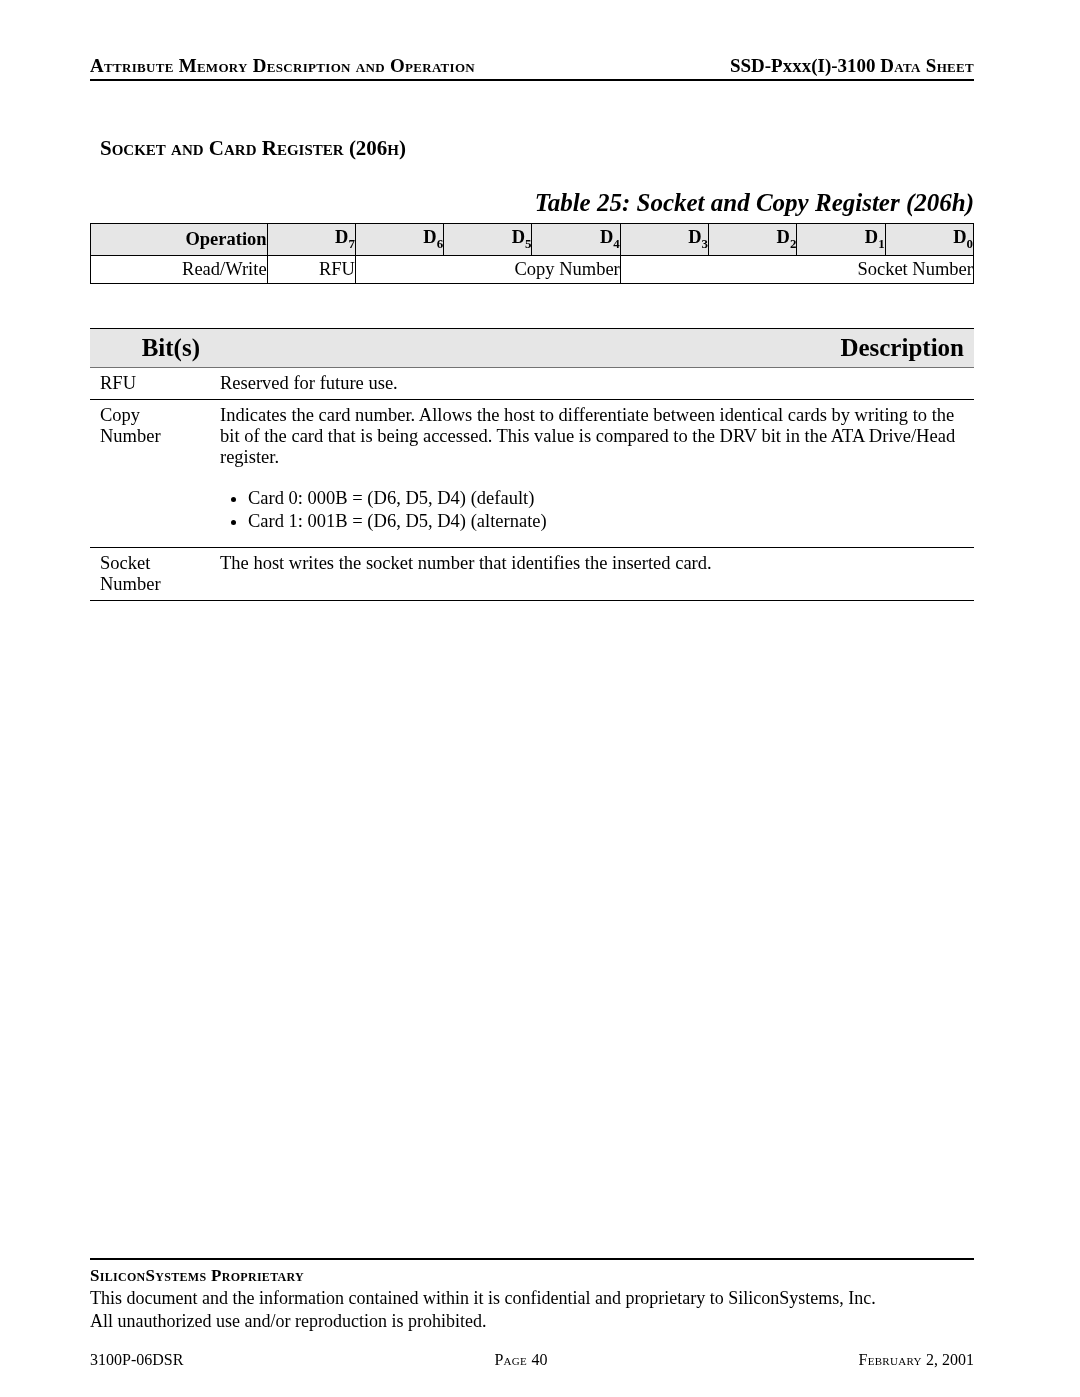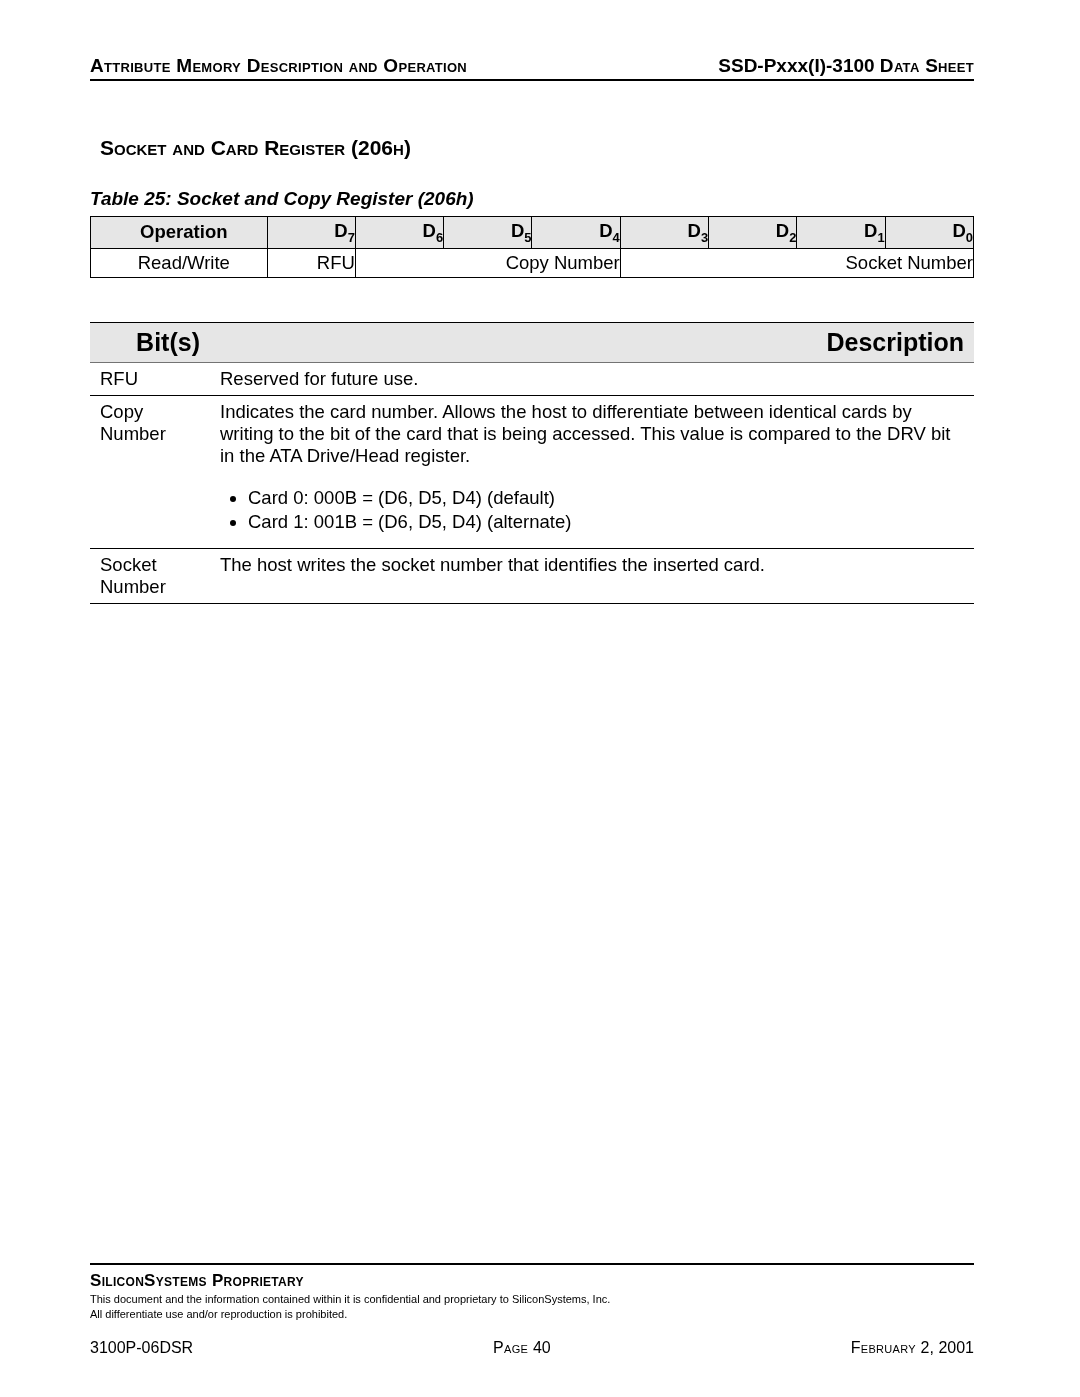--- a/index.html
+++ b/index.html
@@ -7,24 +7,25 @@
     margin: 0;
     padding: 0;
     background: #fff;
     color: #000;
     font-size: 18px;
   }
   .page {
     width: 1064px;
     height: 1397px;
     box-sizing: border-box;
-    padding: 55px 90px 40px 90px;
+    padding: 55px 90px 28px 90px;
     position: relative;
     display: flex;
     flex-direction: column;
+    font-family: Liberation Serif, serif;
   }
   .header {
     display: flex;
     justify-content: space-between;
     font-weight: bold;
     font-size: 19px;
     border-bottom: 2px solid #000;
     padding-bottom: 2px;
     margin-bottom: 55px;
   }
@@ -32,24 +33,24 @@
     font-variant: small-caps;
     letter-spacing: 0.3px;
   }
   .section-title {
     font-variant: small-caps;
     font-weight: bold;
     font-size: 21px;
     margin: 0 0 28px 10px;
   }
   .caption {
-    text-align: left;
+    text-align: right;
     font-style: italic;
     font-weight: bold;
-    font-size: 19px;
+    font-size: 25px;
     margin: 0 0 6px 0;
   }
   table {
     border-collapse: collapse;
     width: 100%;
   }
   .reg-table {
     margin-bottom: 40px;
   }
   .reg-table th, .reg-table td {
@@ -57,21 +58,21 @@
     text-align: right;
     padding: 3px 0;
     font-size: 18.5px;
     font-weight: normal;
   }
   .reg-table th {
     background: #e6e6e6;
     font-weight: bold;
   }
   .reg-table td.left, .reg-table th.left {
-    text-align: center;
+    text-align: right;
     padding-left: 10px;
   }
   .bit-table {
     margin-top: 4px;
   }
   .bit-table th {
     background: #e6e6e6;
     text-align: right;
     font-weight: bold;
     padding: 5px 10px;
@@ -105,21 +106,21 @@
   .footer-rule {
     border-top: 2px solid #000;
     margin-bottom: 6px;
   }
   .footer-prop {
     font-variant: small-caps;
     font-weight: bold;
     font-size: 17px;
   }
   .footer-conf {
-    font-size: 11px;
+    font-size: 18px;
     line-height: 1.2;
     margin-top: 2px;
   }
   .footer-meta {
     display: flex;
     justify-content: space-between;
     font-size: 16px;
     margin-top: 18px;
   }
   sub { font-size: 0.7em; }
@@ -198,21 +199,21 @@
       <td class="col-bits">Socket Number</td>
       <td>The host writes the socket number that identifies the inserted card.</td>
     </tr>
   </tbody>
     </table>
 
   <div class="footer">
     <div class="footer-rule"></div>
     <div class="footer-prop smallcaps">SiliconSystems Proprietary</div>
     <div class="footer-conf">This document and the information contained within it is confidential and proprietary to SiliconSystems, Inc.</div>
-    <div class="footer-conf">All differentiate use and/or reproduction is prohibited.</div>
+    <div class="footer-conf">All unauthorized use and/or reproduction is prohibited.</div>
     <div class="footer-meta">
       <span>3100P-06DSR</span>
       <span>
         <span class="smallcaps">Page </span><span>40</span>
       </span>
       <span>
         <span class="smallcaps">February </span><span>2, 2001</span>
       </span>
     </div>
   </div>

